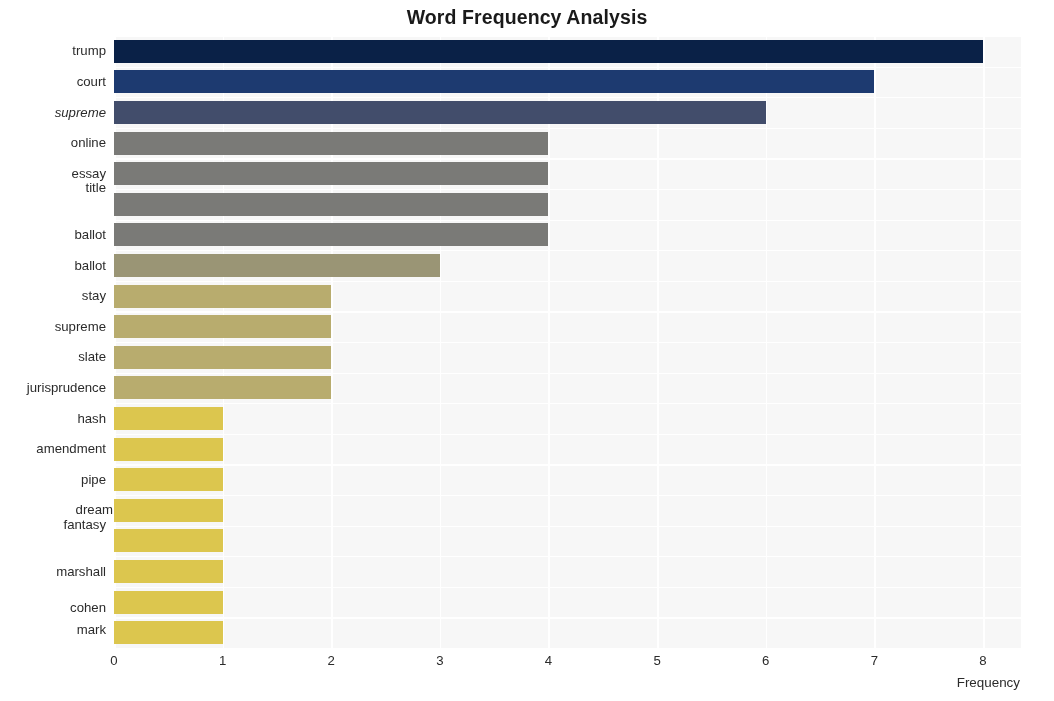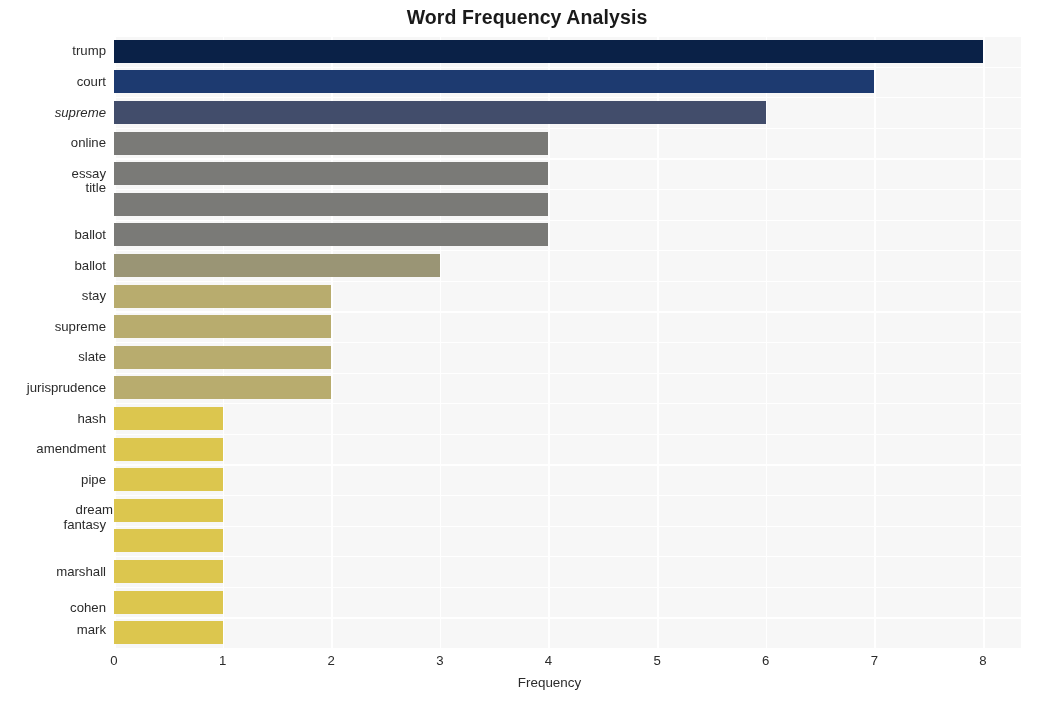--- a/index.html
+++ b/index.html
@@ -76,23 +76,23 @@
     position: absolute;
     top: 653px;
     width: 40px;
     margin-left: -20px;
     text-align: center;
     font-size: 13.2px;
     color: #2b2b2b;
   }
   #xlabel {
     position: absolute;
-    left: 96px; top: 675px;
+    left: 113px; top: 675px;
     width: 907px;
-    text-align: center;
+    text-align: right;
     font-size: 13.4px;
     color: #2b2b2b;
   }
 </style>
 </head>
 <body>
 
 <div id="figure">
 
   <div id="chart-title">Word Frequency Analysis</div>

